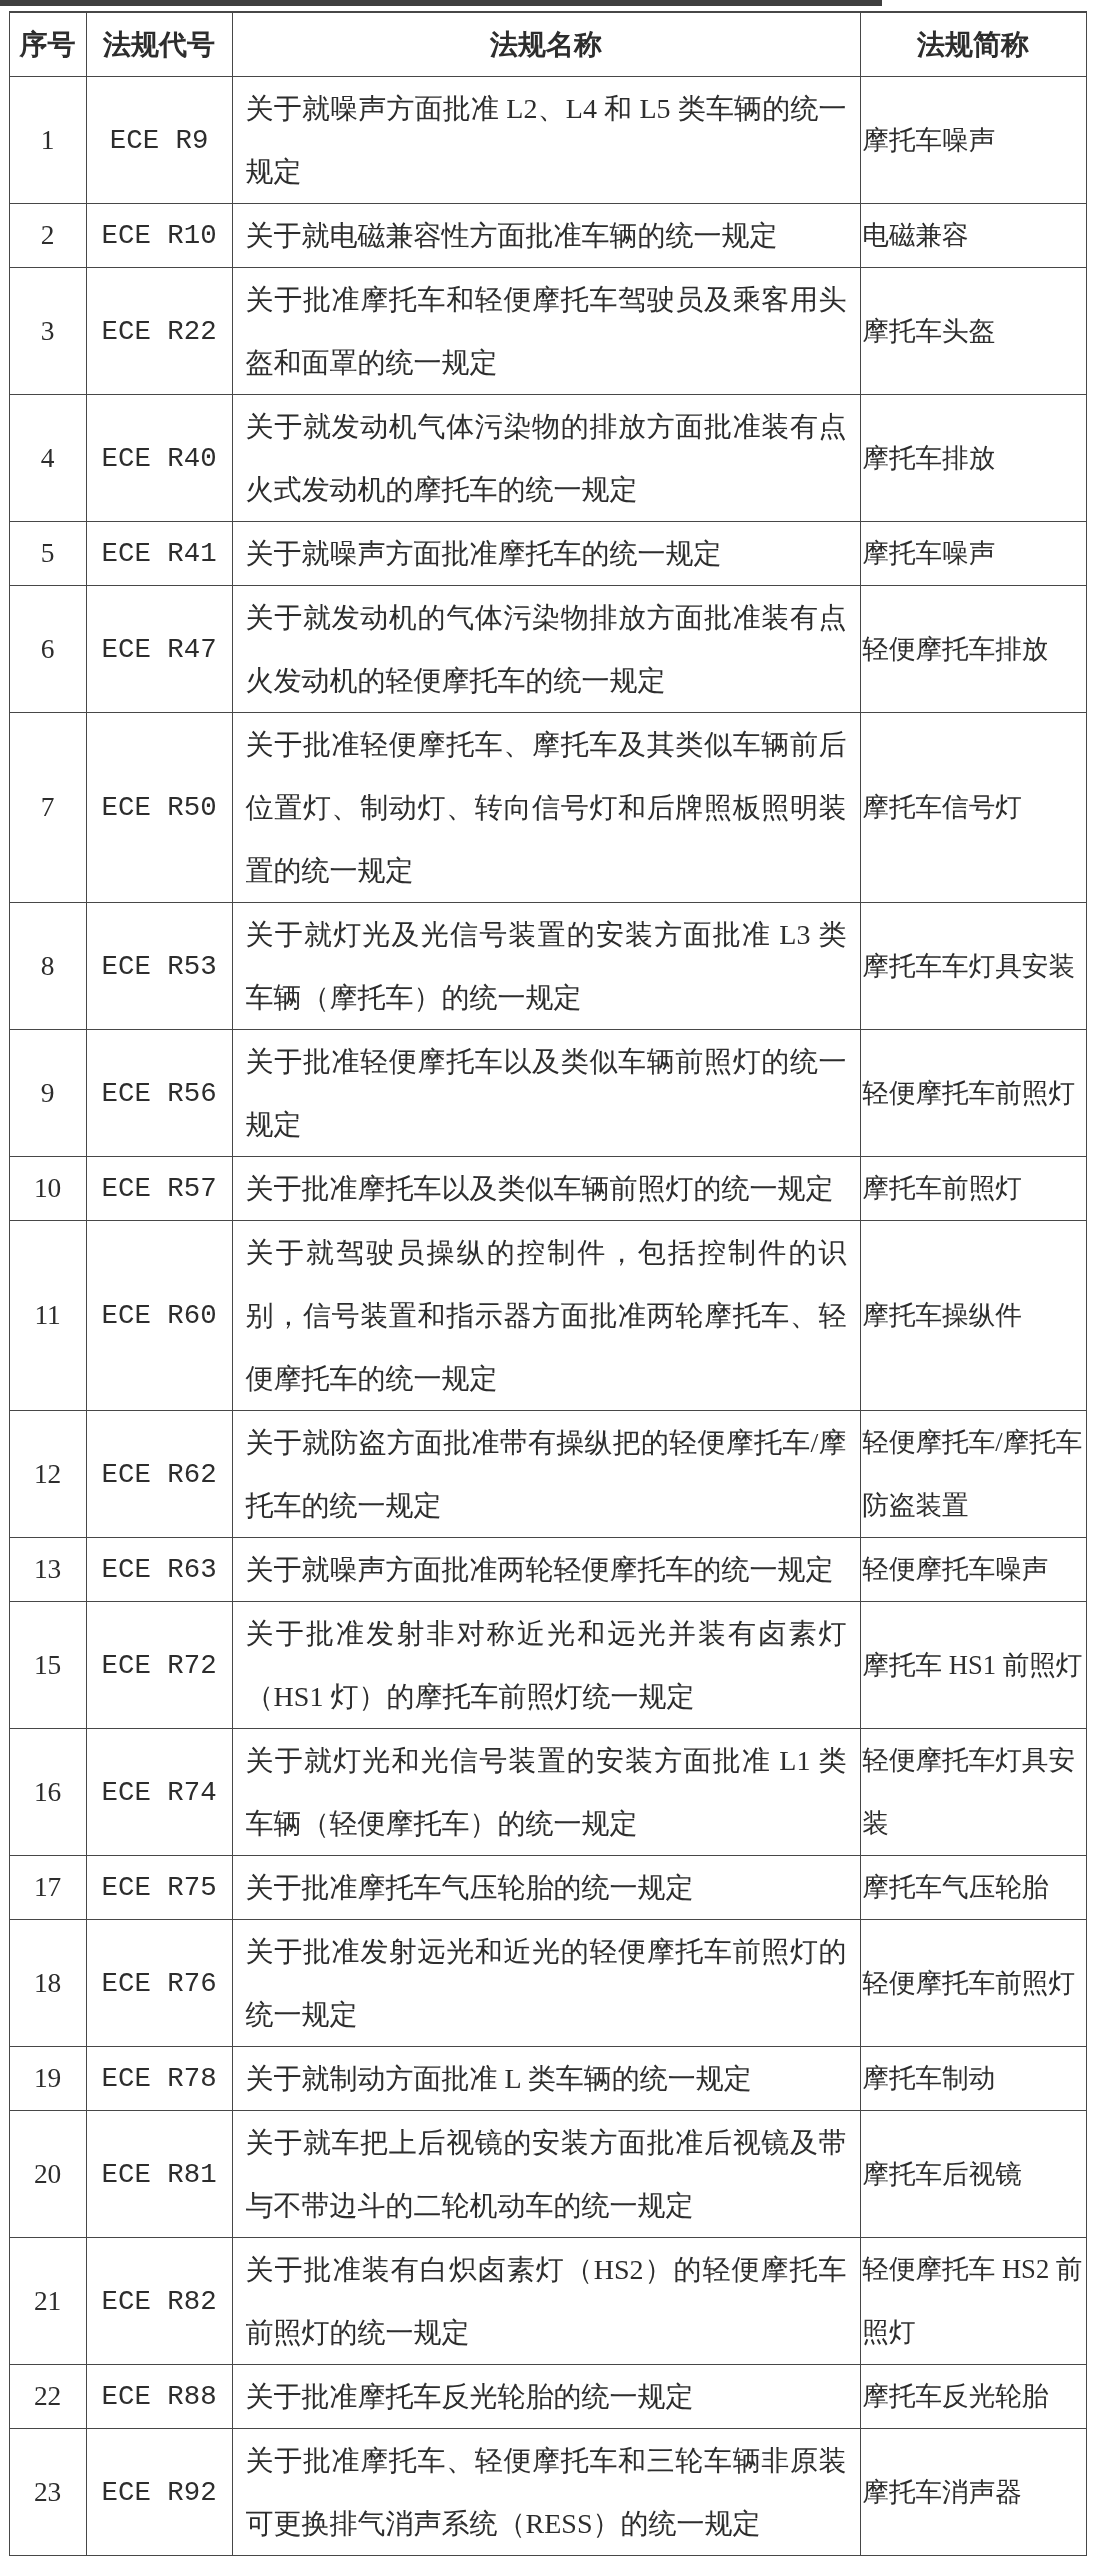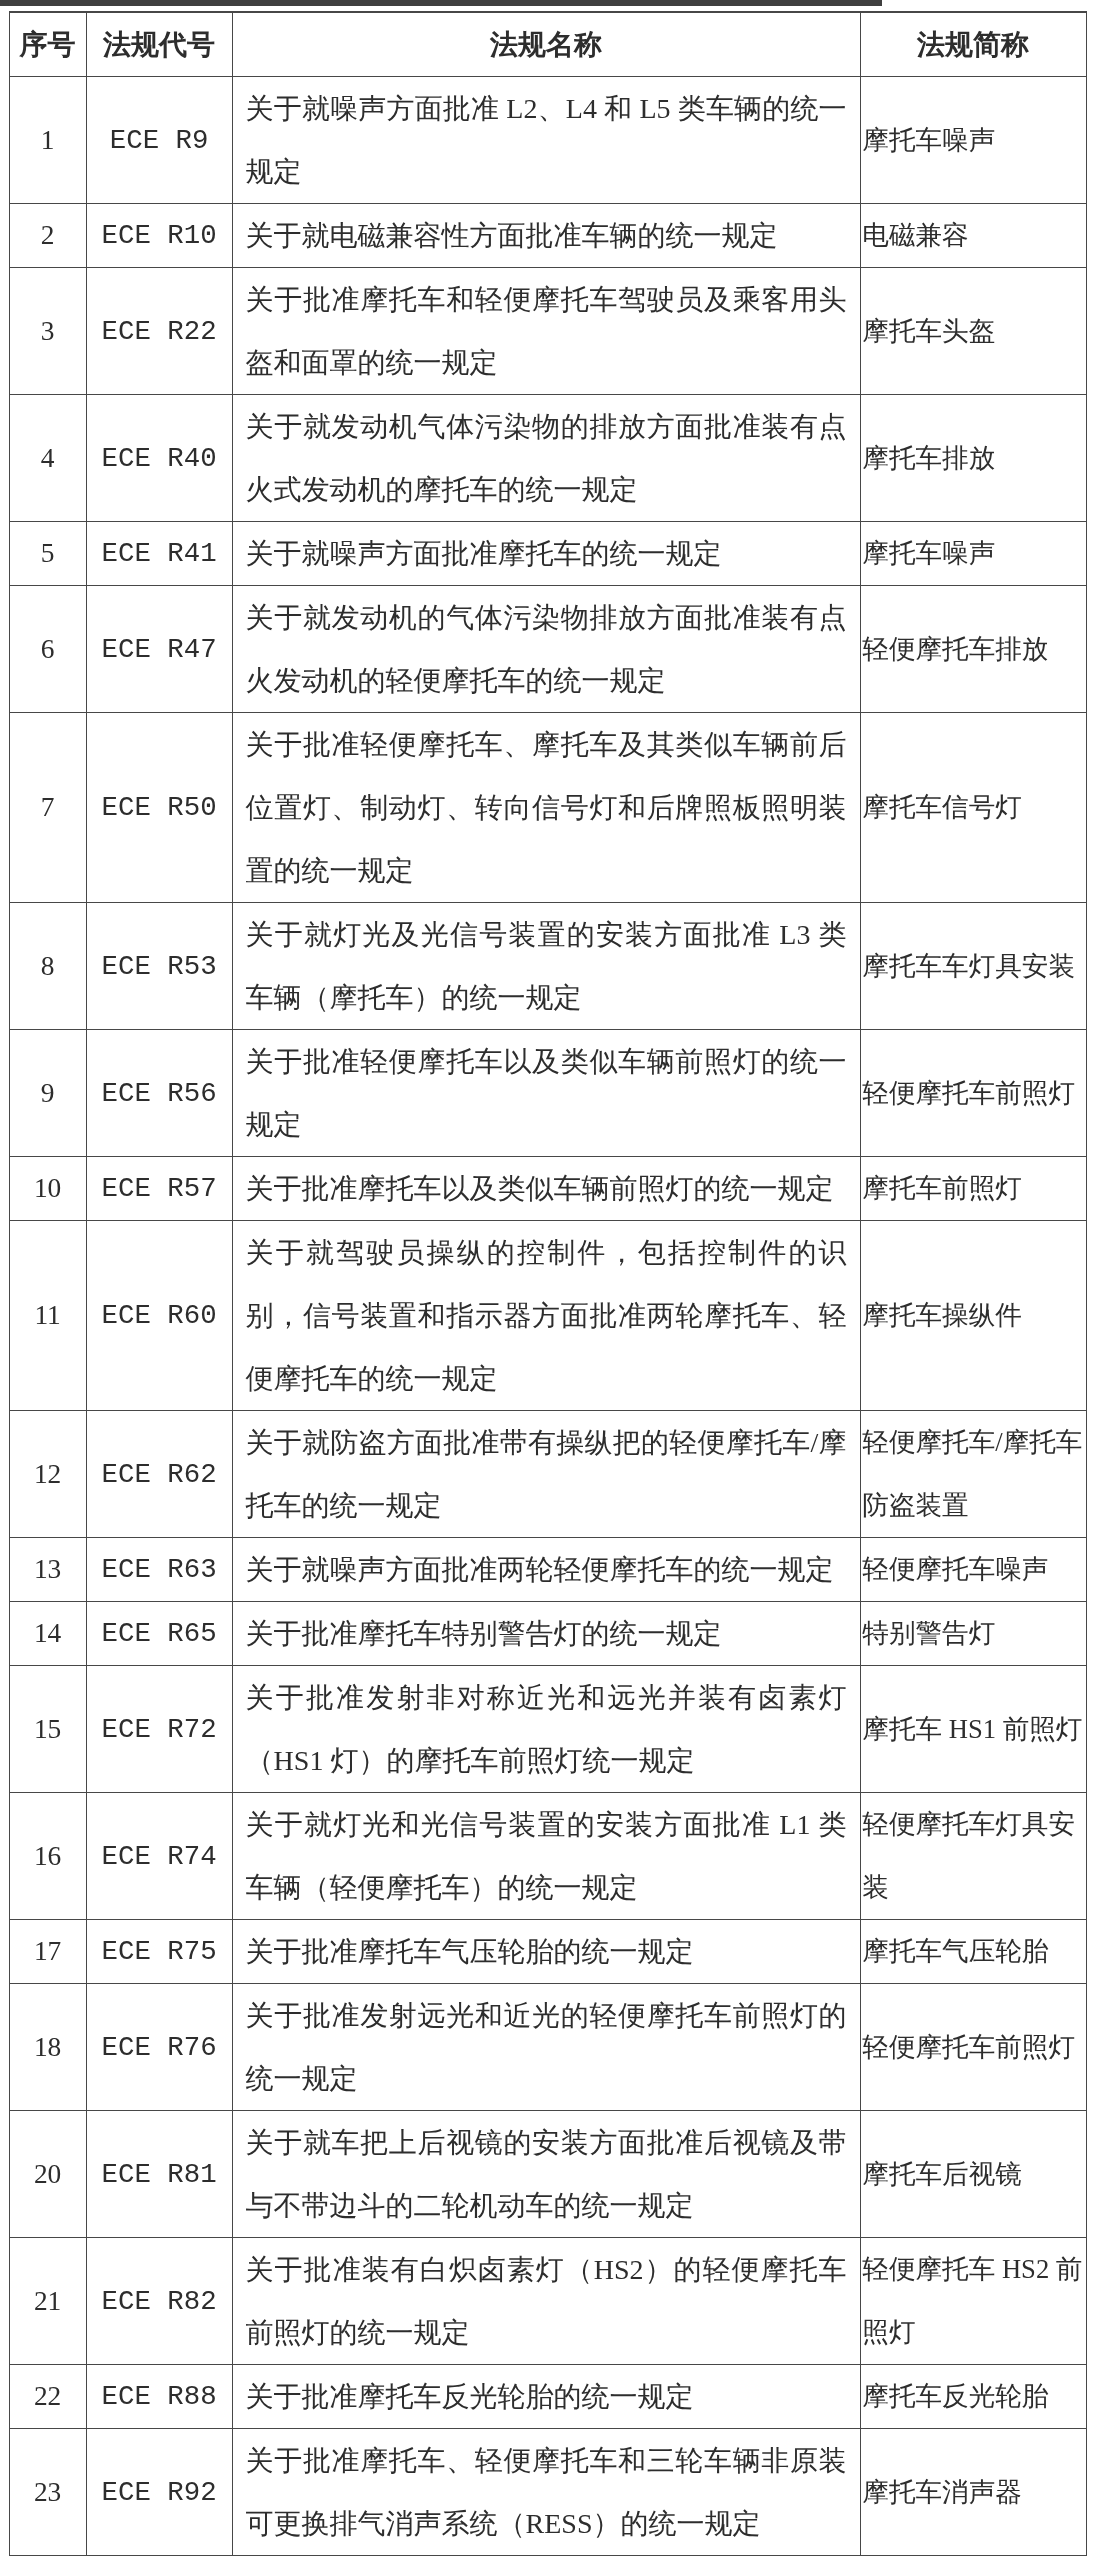--- a/index.html
+++ b/index.html
@@ -163,26 +163,20 @@
     <td class="cell-short">轻便摩托车/摩托车防盗装置</td>
   </tr>
 
   <tr>
     <td class="cell-no">13</td>
     <td class="cell-code">ECE R63</td>
     <td class="cell-name">关于就噪声方面批准两轮轻便摩托车的统一规定</td>
     <td class="cell-short">轻便摩托车噪声</td>
   </tr>
 
-  <tr>
-    <td class="cell-no">14</td>
-    <td class="cell-code">ECE R65</td>
-    <td class="cell-name">关于批准摩托车特别警告灯的统一规定</td>
-    <td class="cell-short">特别警告灯</td>
-  </tr>
 
   <tr>
     <td class="cell-no">15</td>
     <td class="cell-code">ECE R72</td>
     <td class="cell-name">关于批准发射非对称近光和远光并装有卤素灯（HS1 灯）的摩托车前照灯统一规定</td>
     <td class="cell-short">摩托车 HS1 前照灯</td>
   </tr>
 
   <tr>
     <td class="cell-no">16</td>
@@ -198,20 +192,26 @@
     <td class="cell-short">摩托车气压轮胎</td>
   </tr>
 
   <tr>
     <td class="cell-no">18</td>
     <td class="cell-code">ECE R76</td>
     <td class="cell-name">关于批准发射远光和近光的轻便摩托车前照灯的统一规定</td>
     <td class="cell-short">轻便摩托车前照灯</td>
   </tr>
 
+  <tr>
+    <td class="cell-no">19</td>
+    <td class="cell-code">ECE R78</td>
+    <td class="cell-name">关于就制动方面批准 L 类车辆的统一规定</td>
+    <td class="cell-short">摩托车制动</td>
+  </tr>
 
   <tr>
     <td class="cell-no">20</td>
     <td class="cell-code">ECE R81</td>
     <td class="cell-name">关于就车把上后视镜的安装方面批准后视镜及带与不带边斗的二轮机动车的统一规定</td>
     <td class="cell-short">摩托车后视镜</td>
   </tr>
 
   <tr>
     <td class="cell-no">21</td>

